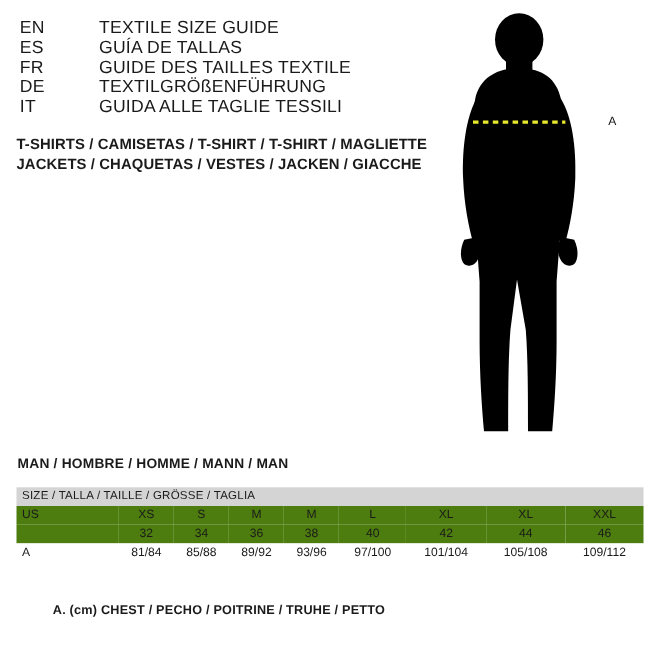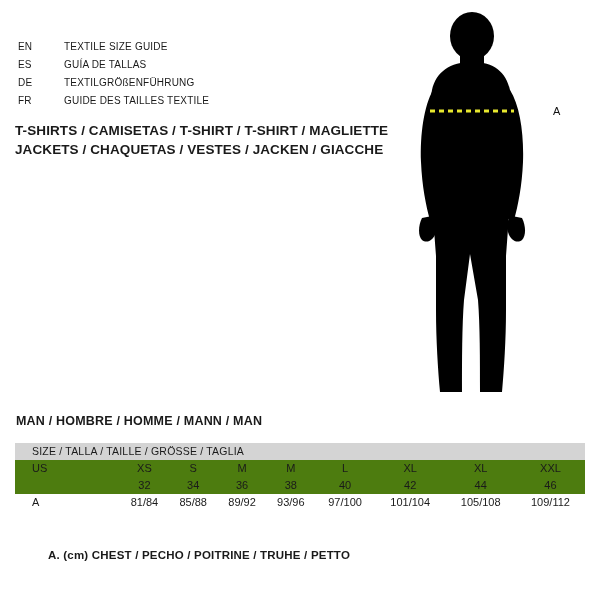--- a/index.html
+++ b/index.html
@@ -25,31 +25,31 @@
   .legend {
     position: absolute;
     left: 18px;
     top: 17px;
     width: 330px;
   }
   .legend-row {
     display: flex;
     align-items: baseline;
     height: 18px;
-    font-size: 10px;
-    letter-spacing: 0.2px;
+    font-size: 16px;
+    letter-spacing: 0.2px;
+    gap: 26px;
   }
   .legend-code {
     width: 46px;
     flex: 0 0 46px;
     font-weight: 400;
   }
   .legend-text {
     flex: 1;
-    margin-top: 24px;
   }
 
   
   .categories {
     position: absolute;
     left: 15px;
     top: 121px;
     width: 350px;
   }
   .cat-line {
@@ -102,21 +102,21 @@
     padding: 0;
     height: 17px;
     line-height: 17px;
     text-align: center;
     font-weight: normal;
     color: #1a1a1a;
   }
   table.size-table th.first,
   table.size-table td.first {
     text-align: left;
-    padding-left: 17px;
+    padding-left: 5px;
     width: 88px;
   }
   tr.head-row {
     background: #d4d4d4;
   }
   tr.head-row th {
     font-size: 10.5px;
     letter-spacing: 0.2px;
   }
   tr.shaded {
@@ -143,26 +143,30 @@
   <div class="legend">
     <div class="legend-row">
       <span class="legend-code">EN</span>
       <span class="legend-text">TEXTILE SIZE GUIDE</span>
     </div>
     <div class="legend-row">
       <span class="legend-code">ES</span>
       <span class="legend-text">GUÍA DE TALLAS</span>
     </div>
     <div class="legend-row">
+      <span class="legend-code">FR</span>
+      <span class="legend-text">GUIDE DES TAILLES TEXTILE</span>
+    </div>
+    <div class="legend-row">
       <span class="legend-code">DE</span>
       <span class="legend-text">TEXTILGRÖßENFÜHRUNG</span>
     </div>
     <div class="legend-row">
-      <span class="legend-code">FR</span>
-      <span class="legend-text">GUIDE DES TAILLES TEXTILE</span>
+      <span class="legend-code">IT</span>
+      <span class="legend-text">GUIDA ALLE TAGLIE TESSILI</span>
     </div>
   </div>
 
   <div class="categories">
     <div class="cat-line">T-SHIRTS / CAMISETAS / T-SHIRT / T-SHIRT / MAGLIETTE</div>
     <div class="cat-line">JACKETS / CHAQUETAS / VESTES / JACKEN / GIACCHE</div>
   </div>
 
   <div class="figure-wrap">
     <svg class="figure-svg" width="200" height="390" viewBox="0 0 200 390">

